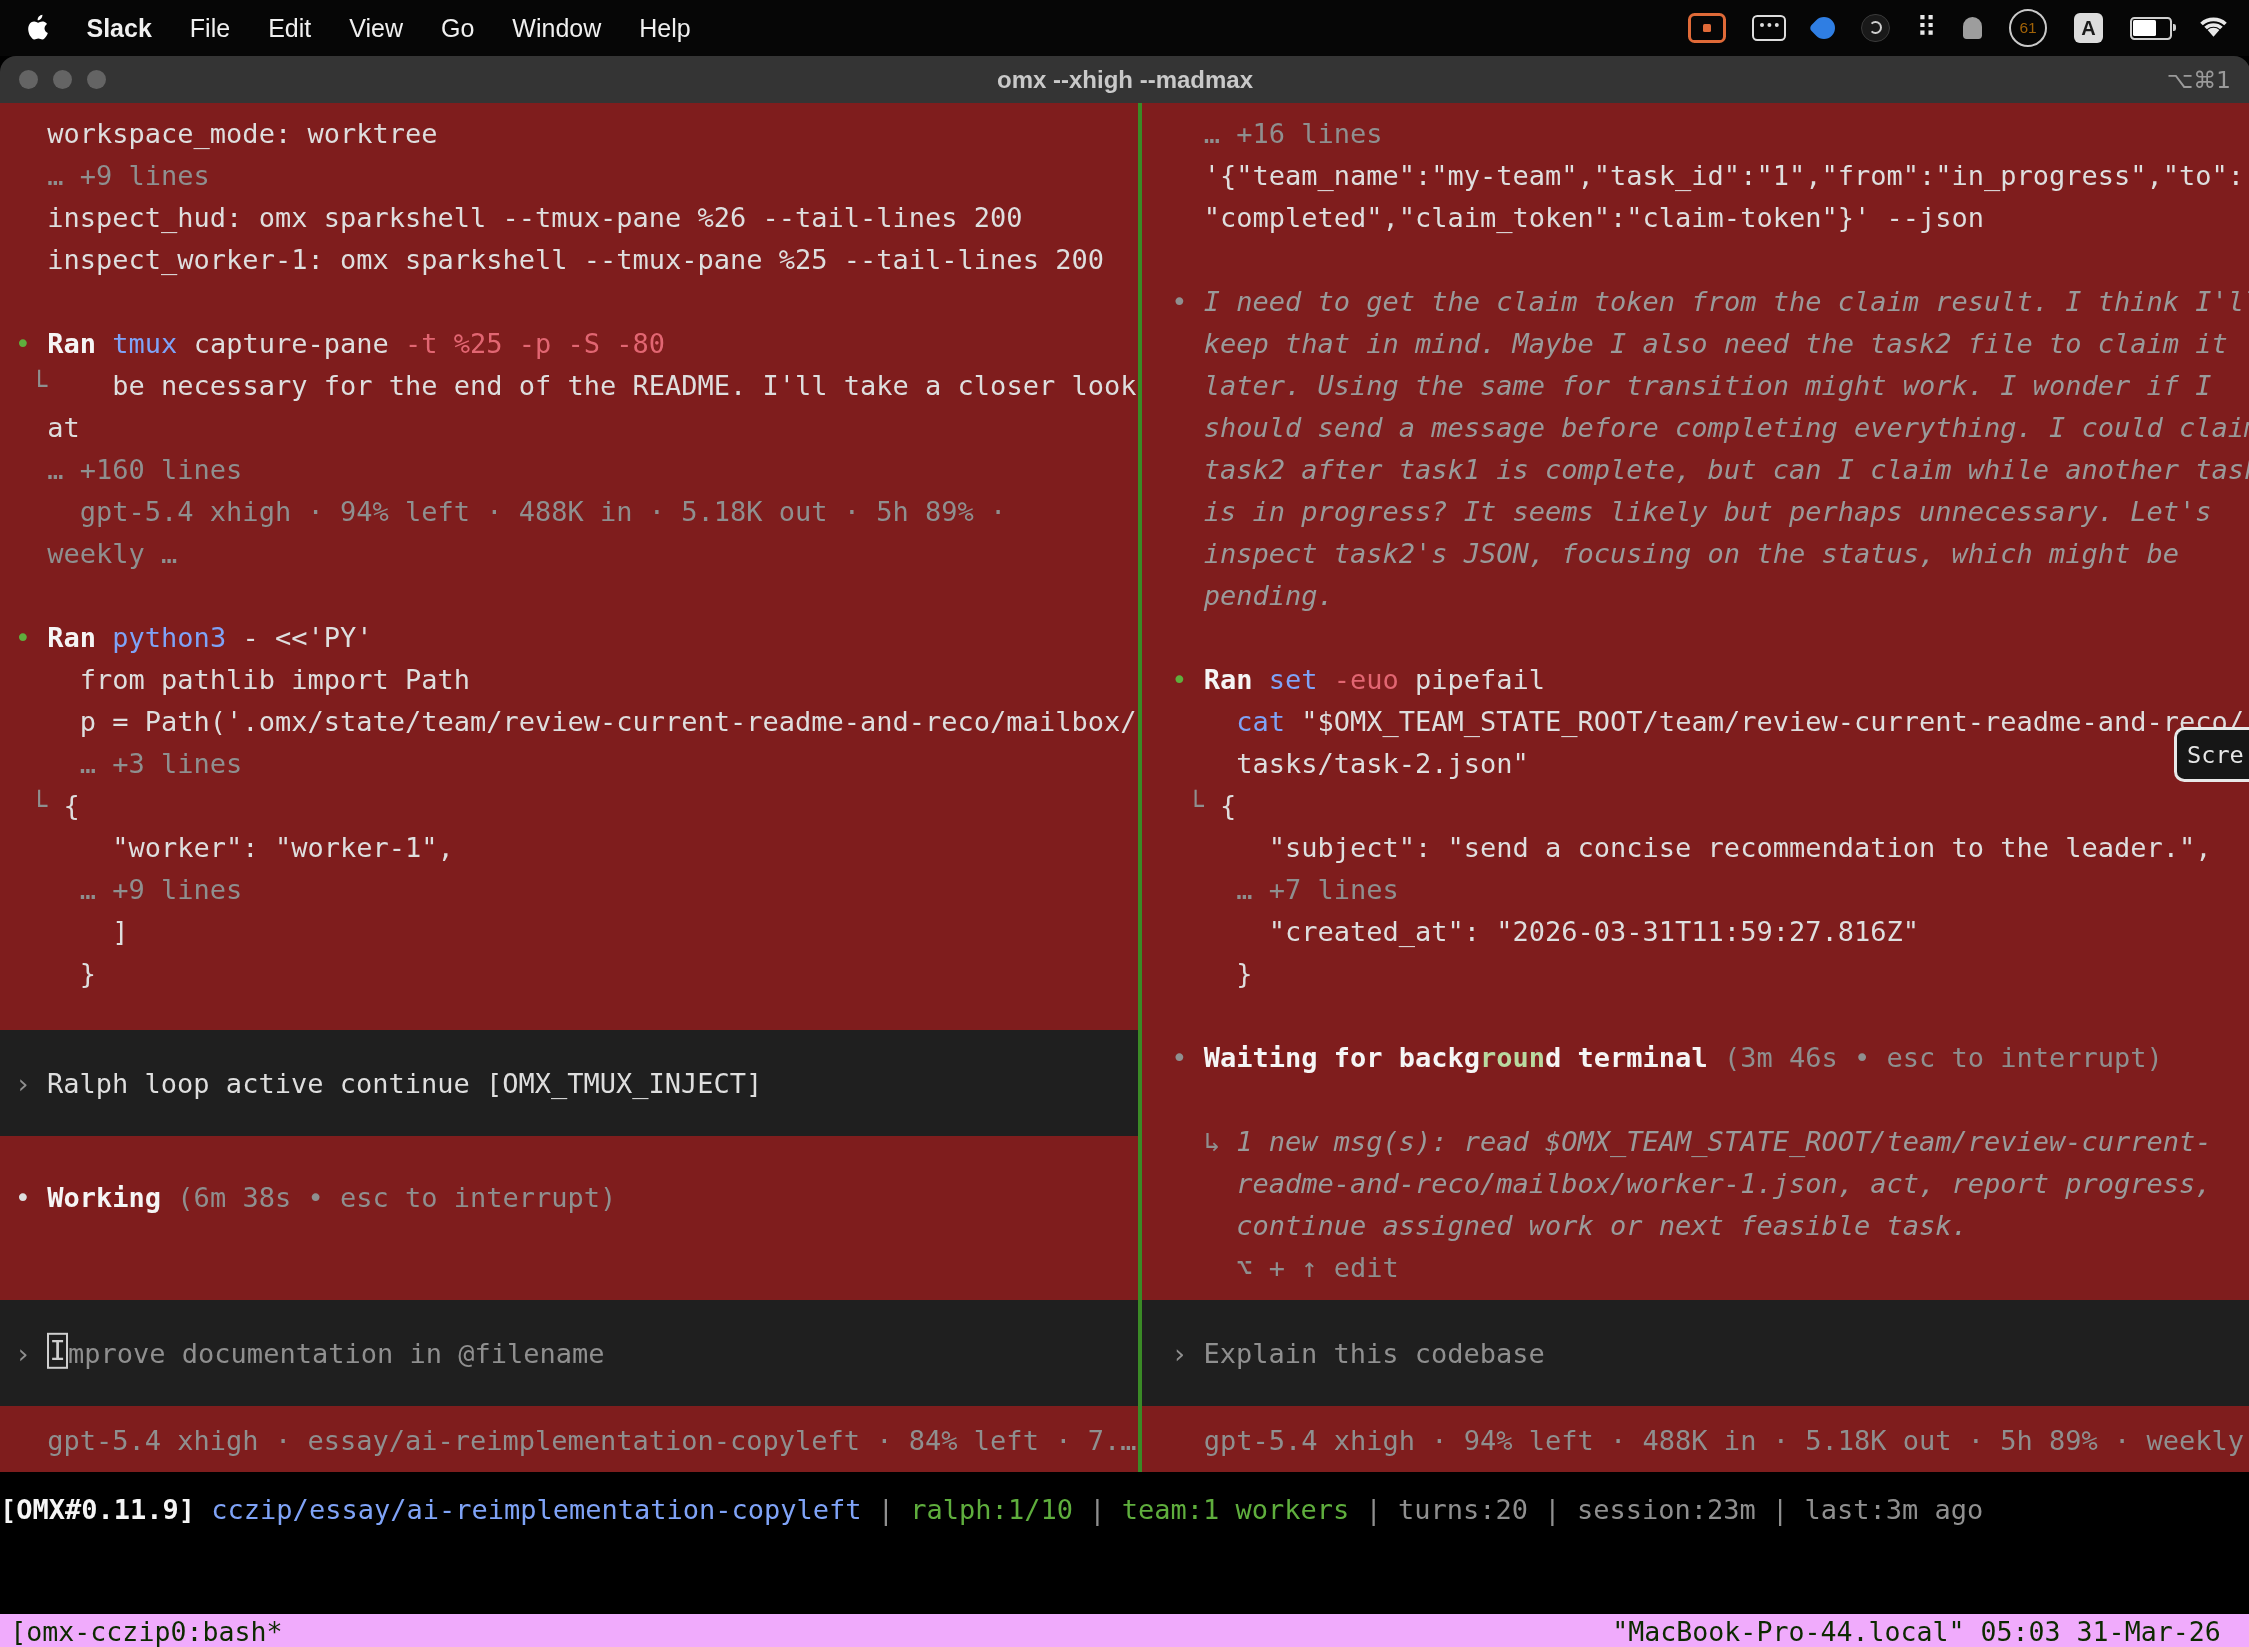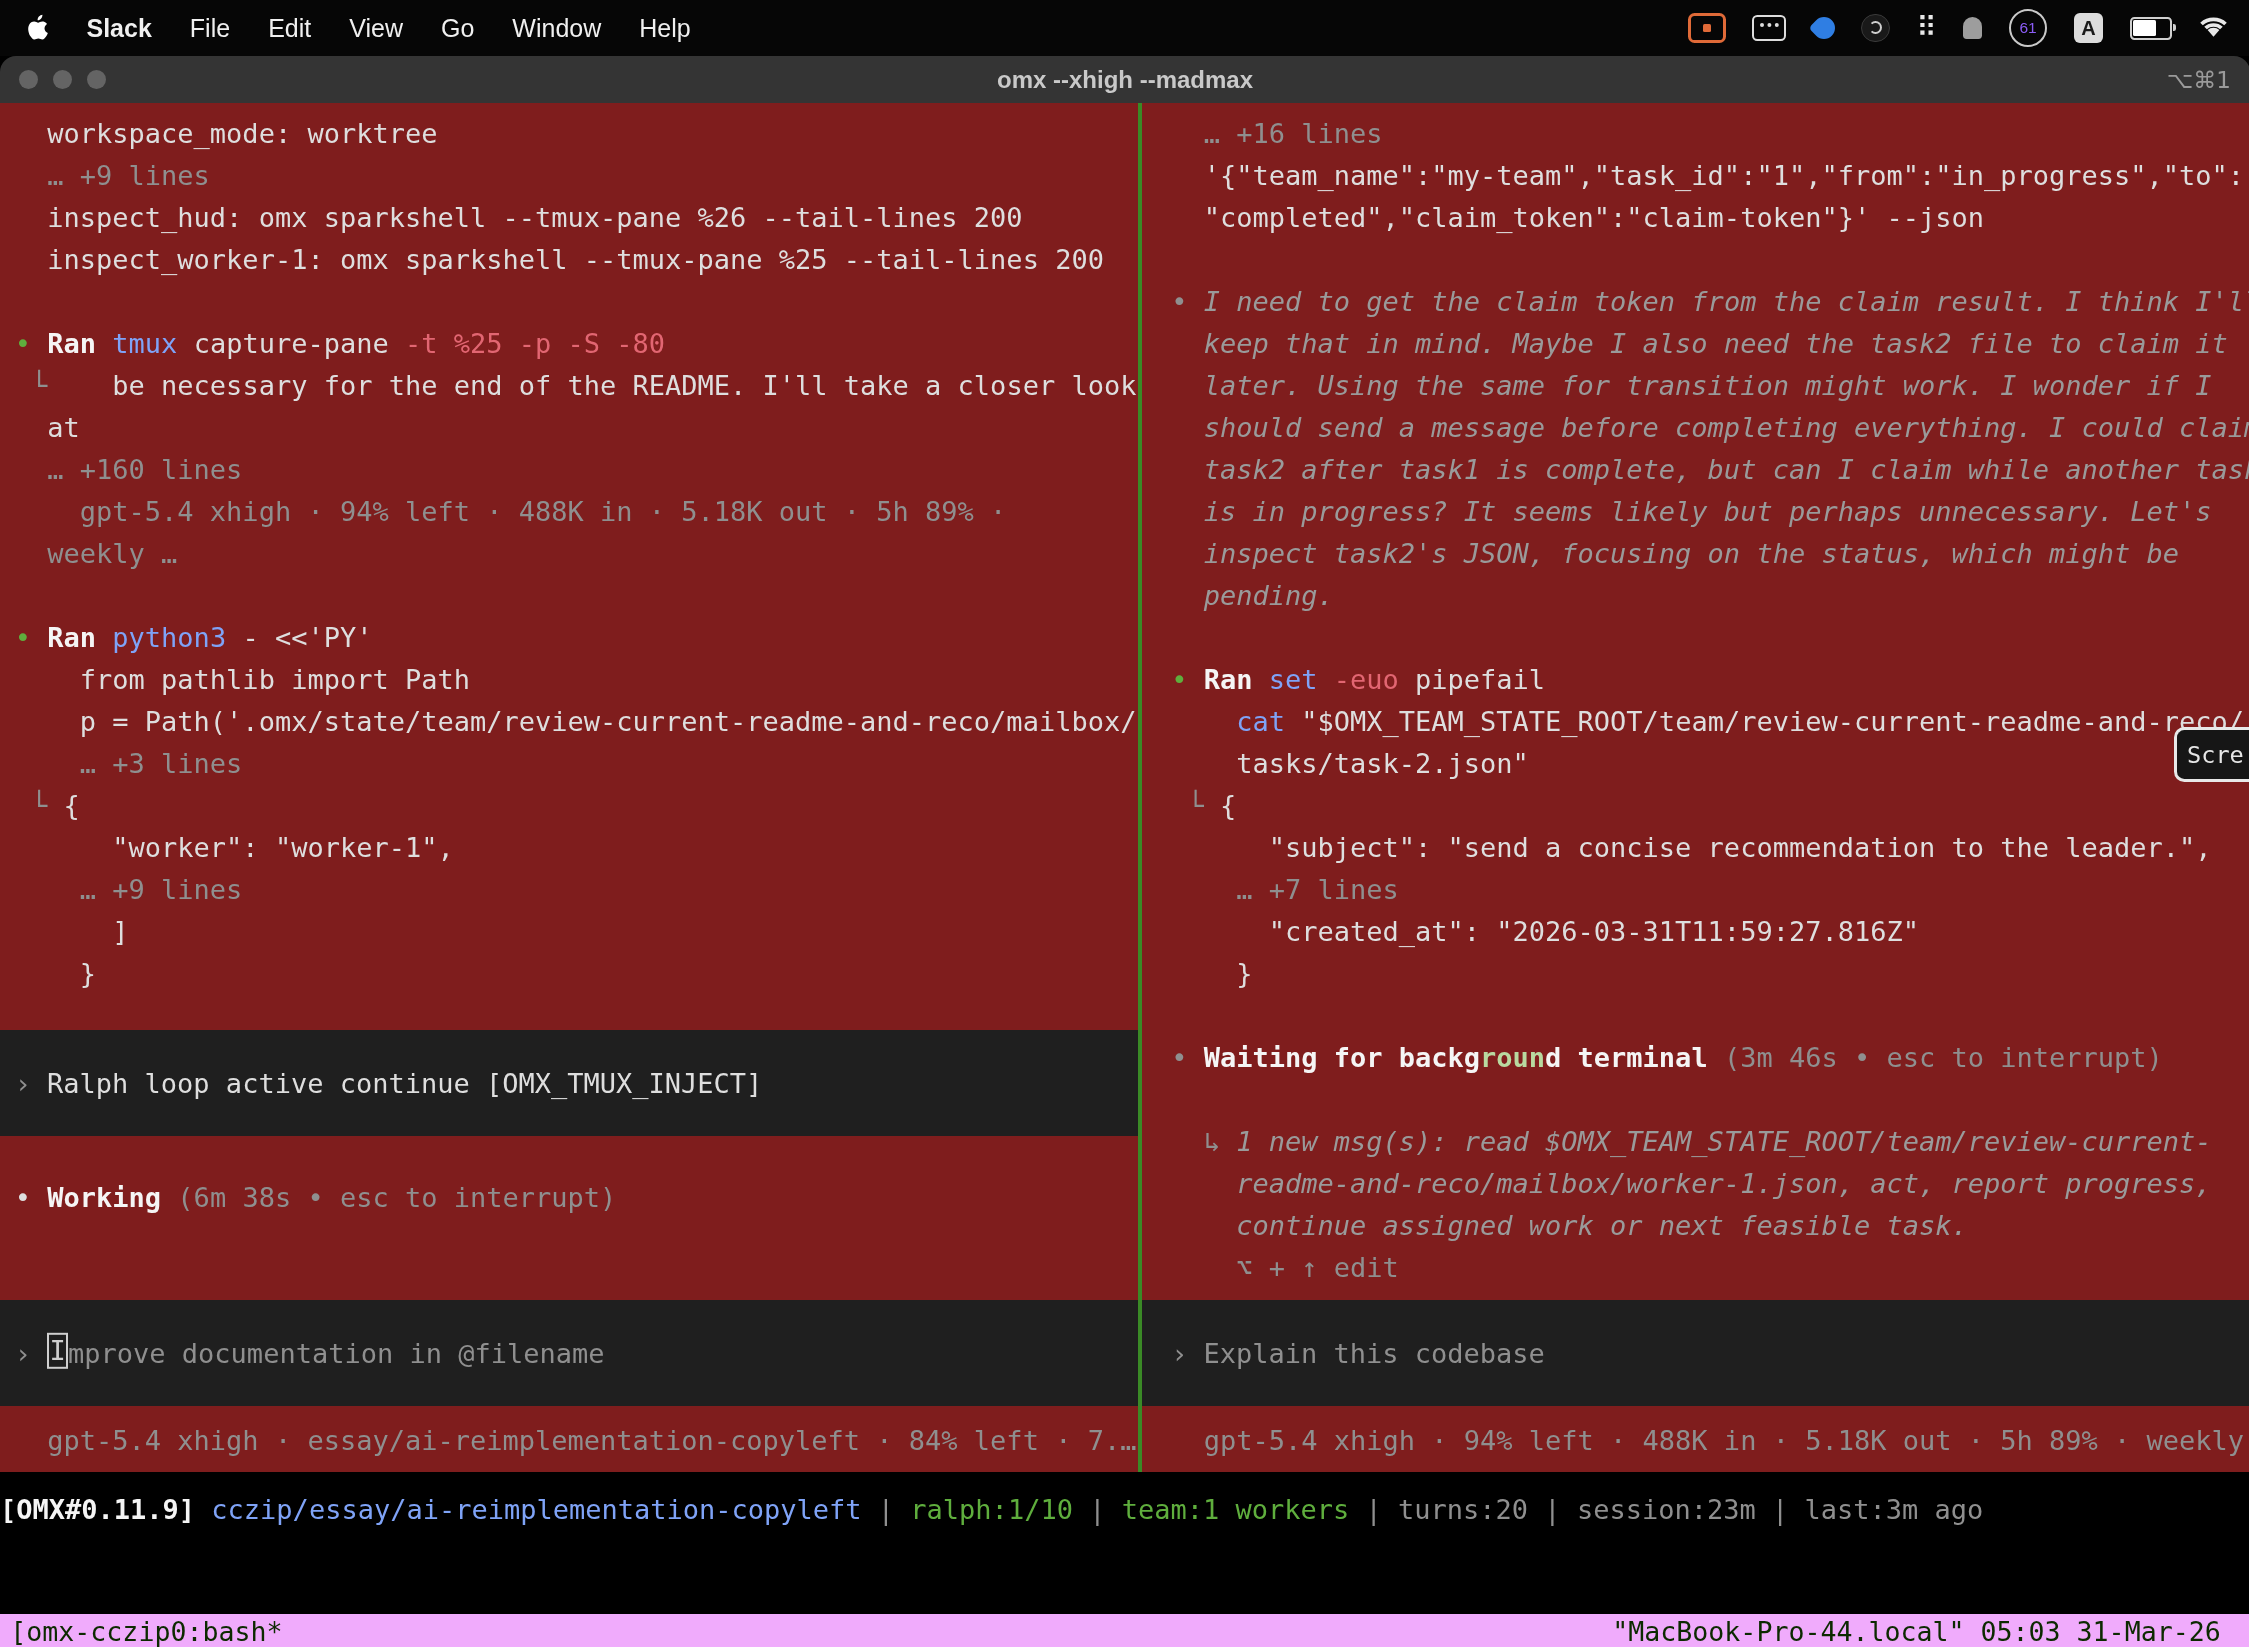--- a/index.html
+++ b/index.html
@@ -15,21 +15,21 @@
   .mi{display:flex;align-items:center;justify-content:center;height:35px;}
   .rec-ind{width:32px;height:23.6px;border:3px solid #e06a38;border-radius:6.6px;position:relative;}
   .rec-ind::after{content:"";position:absolute;left:50%;top:50%;width:7.4px;height:7.4px;margin:-3.7px 0 0 -3.7px;background:#e06a38;border-radius:1.5px;}
   .grid-ic{width:29.5px;height:22px;border:2.2px solid #ddd;border-radius:5.2px;position:relative;}
   .grid-ic::after{content:"";position:absolute;left:5.2px;top:5.9px;width:4.4px;height:4.4px;border-radius:50%;background:#ddd;box-shadow:7.4px 0 #ddd,14.8px 0 #ddd;}
   .drop-ic{width:22px;height:22px;border-radius:50% 50% 50% 4.4px;background:#2f7ee3;transform:rotate(45deg);}
   .dark-ic{width:26.6px;height:26.6px;border-radius:50%;background:#191919;border:1.5px solid #3a3a3a;position:relative;}
   .dark-ic::after{content:"";position:absolute;left:6.6px;top:6.6px;width:8.9px;height:8.9px;border-radius:50%;border:2.2px solid #cfcfcf;border-left-color:transparent;}
   .dots-ic{font-size:28px;color:#e8e8e8;line-height:28px;}
   .ghost-ic{width:19px;height:22px;border-radius:9.6px 9.6px 3.7px 3.7px;background:#b9b9b9;opacity:.85;}
-  .gauge61{width:34px;height:34px;border:2.2px solid #c9c9c9;border-radius:50%;display:flex;align-items:center;justify-content:center;font-size:15.5px;color:#8b5cf6;}
+  .gauge61{width:34px;height:34px;border:2.2px solid #c9c9c9;border-radius:50%;display:flex;align-items:center;justify-content:center;font-size:15.5px;color:#a16207;}
   .inputA{width:29.5px;height:29.5px;border-radius:5.9px;background:#dcdcdc;color:#1a1a1a;font-weight:700;font-size:20px;display:flex;align-items:center;justify-content:center;}
   .batt{width:38px;height:19px;border:2.2px solid #cfcfcf;border-radius:4.4px;position:relative;}
   .batt::before{content:"";position:absolute;left:1.5px;top:1.5px;bottom:1.5px;width:60%;background:#fff;border-radius:1.5px;}
   .batt::after{content:"";position:absolute;right:-6.6px;top:5.2px;width:3.7px;height:7.4px;background:#cfcfcf;border-radius:0 2.2px 2.2px 0;}
 
   
   .window{position:absolute;top:56px;left:0;right:0;bottom:0;display:flex;flex-direction:column;background:#000;}
   .title-bar{height:47px;background:#343434;border-radius:16px 16px 0 0;display:flex;align-items:center;position:relative;flex:none;}
   .lights{display:flex;gap:14.8px;padding-left:19px;}
   .light{width:19px;height:19px;border-radius:50%;background:#646464;}

